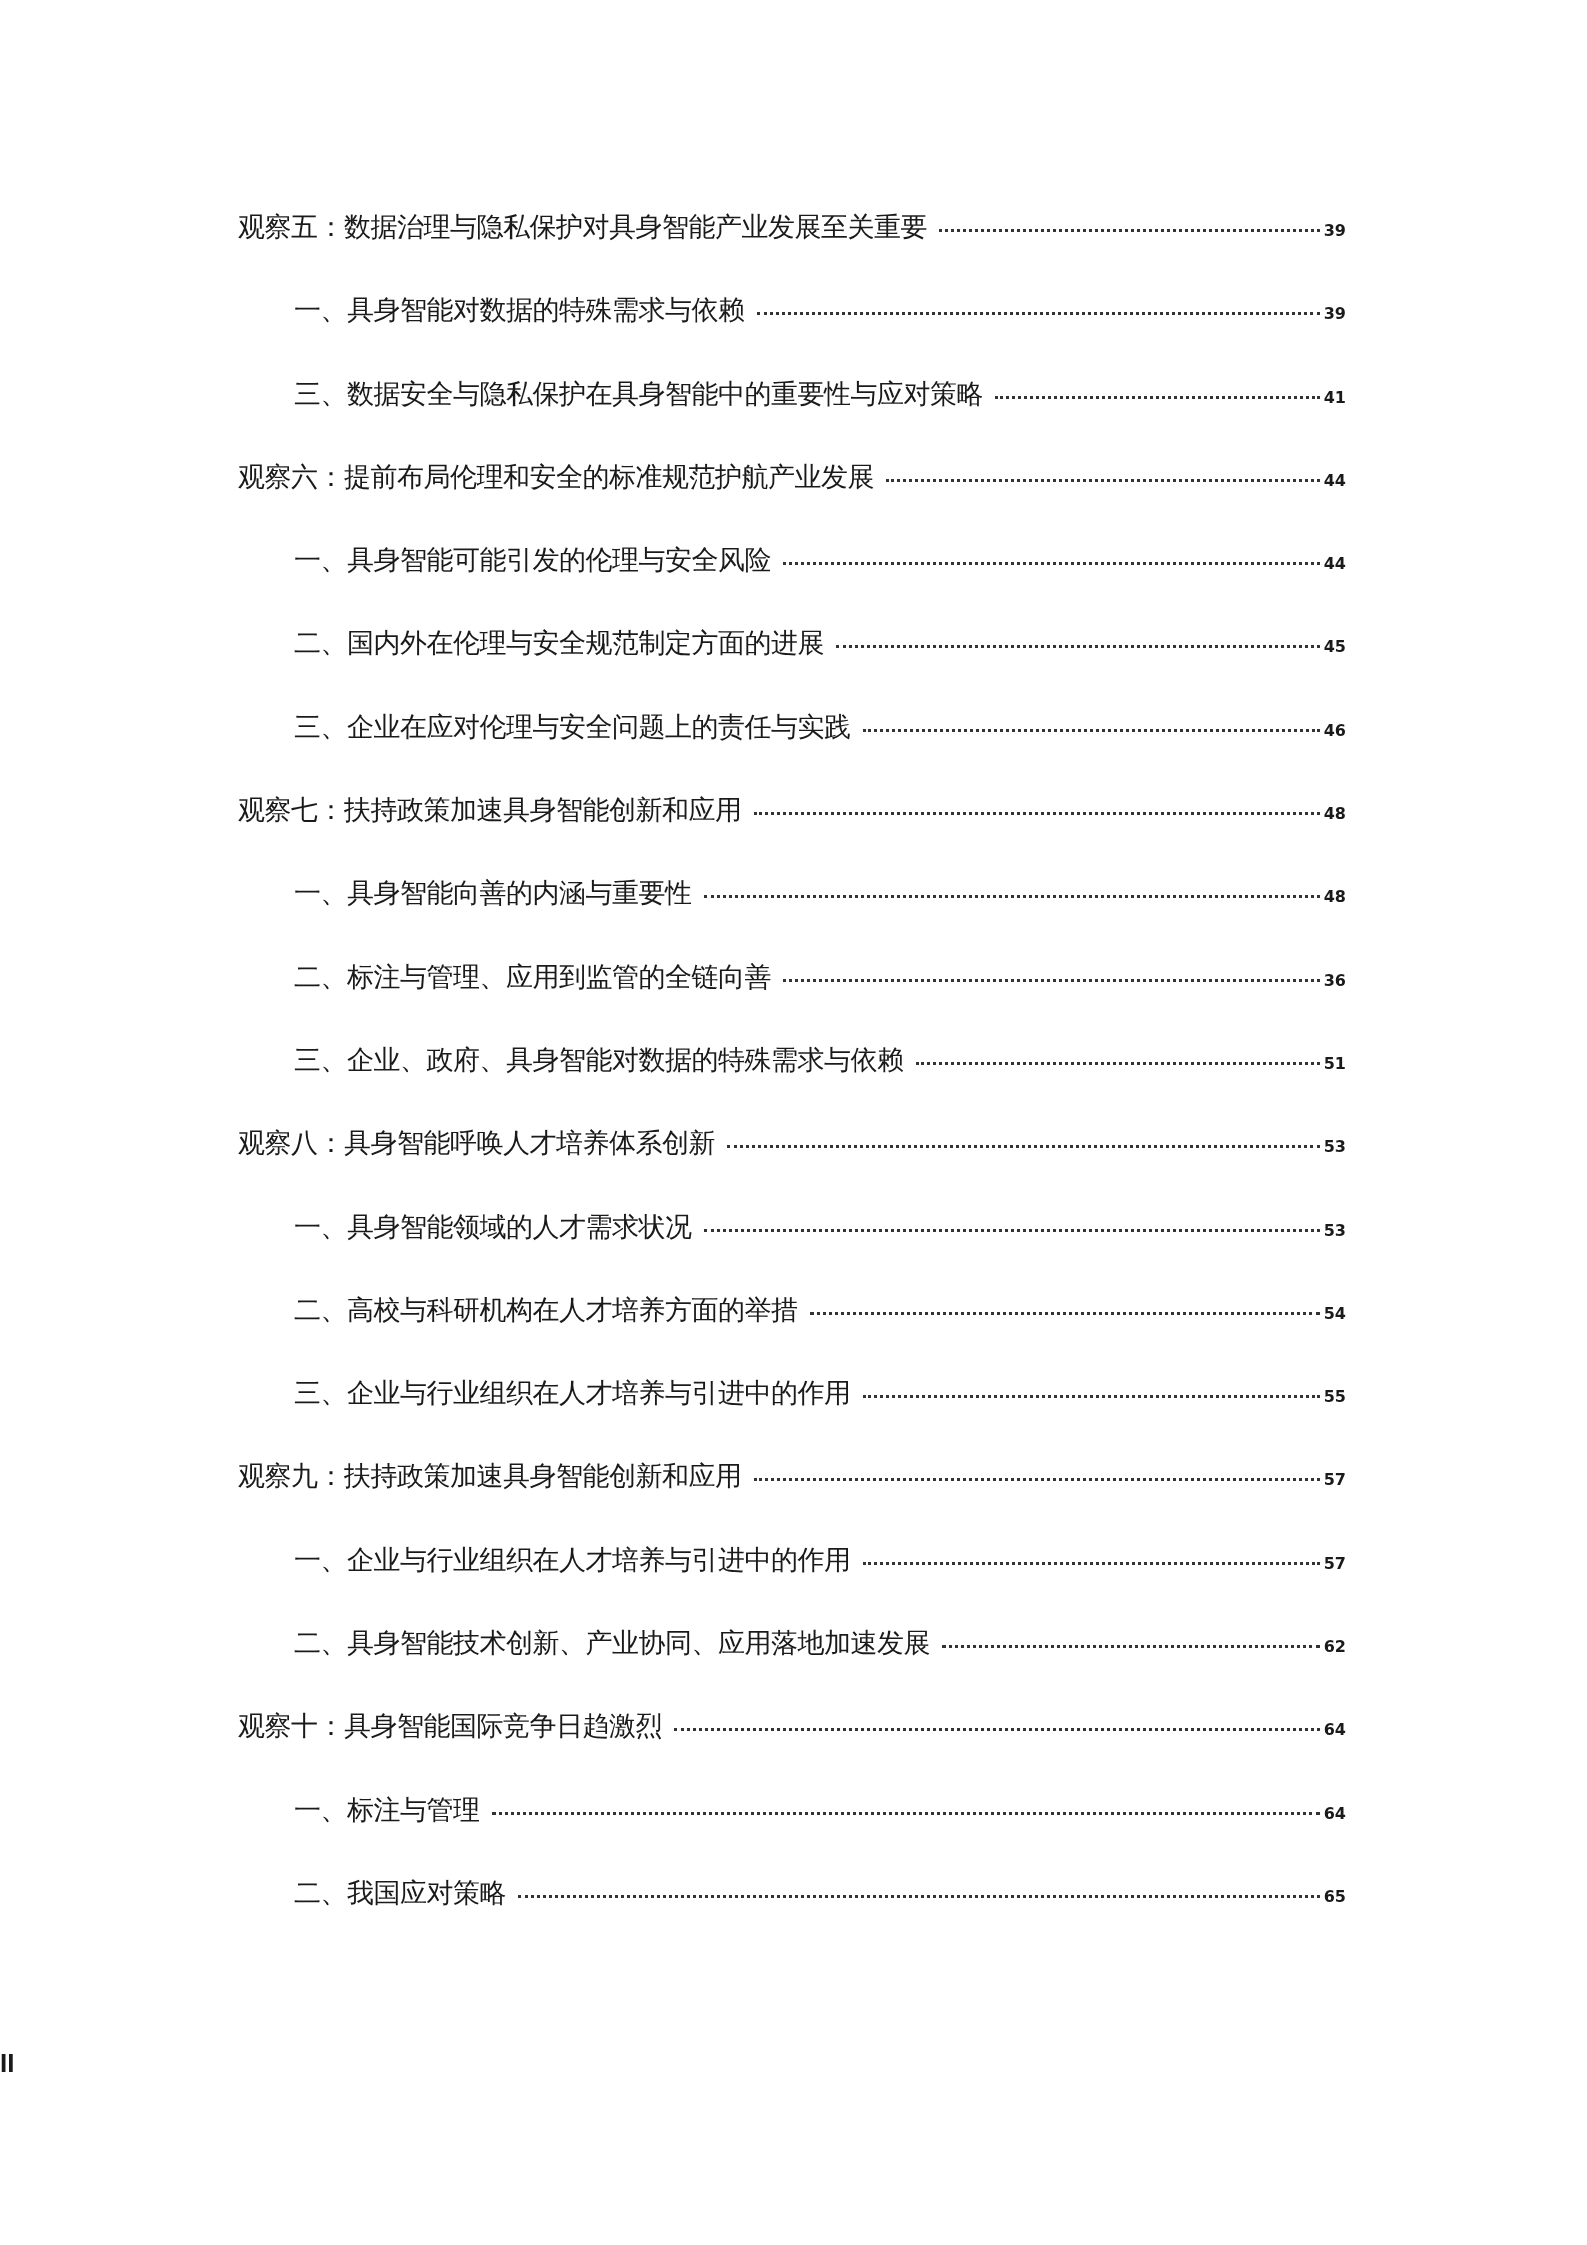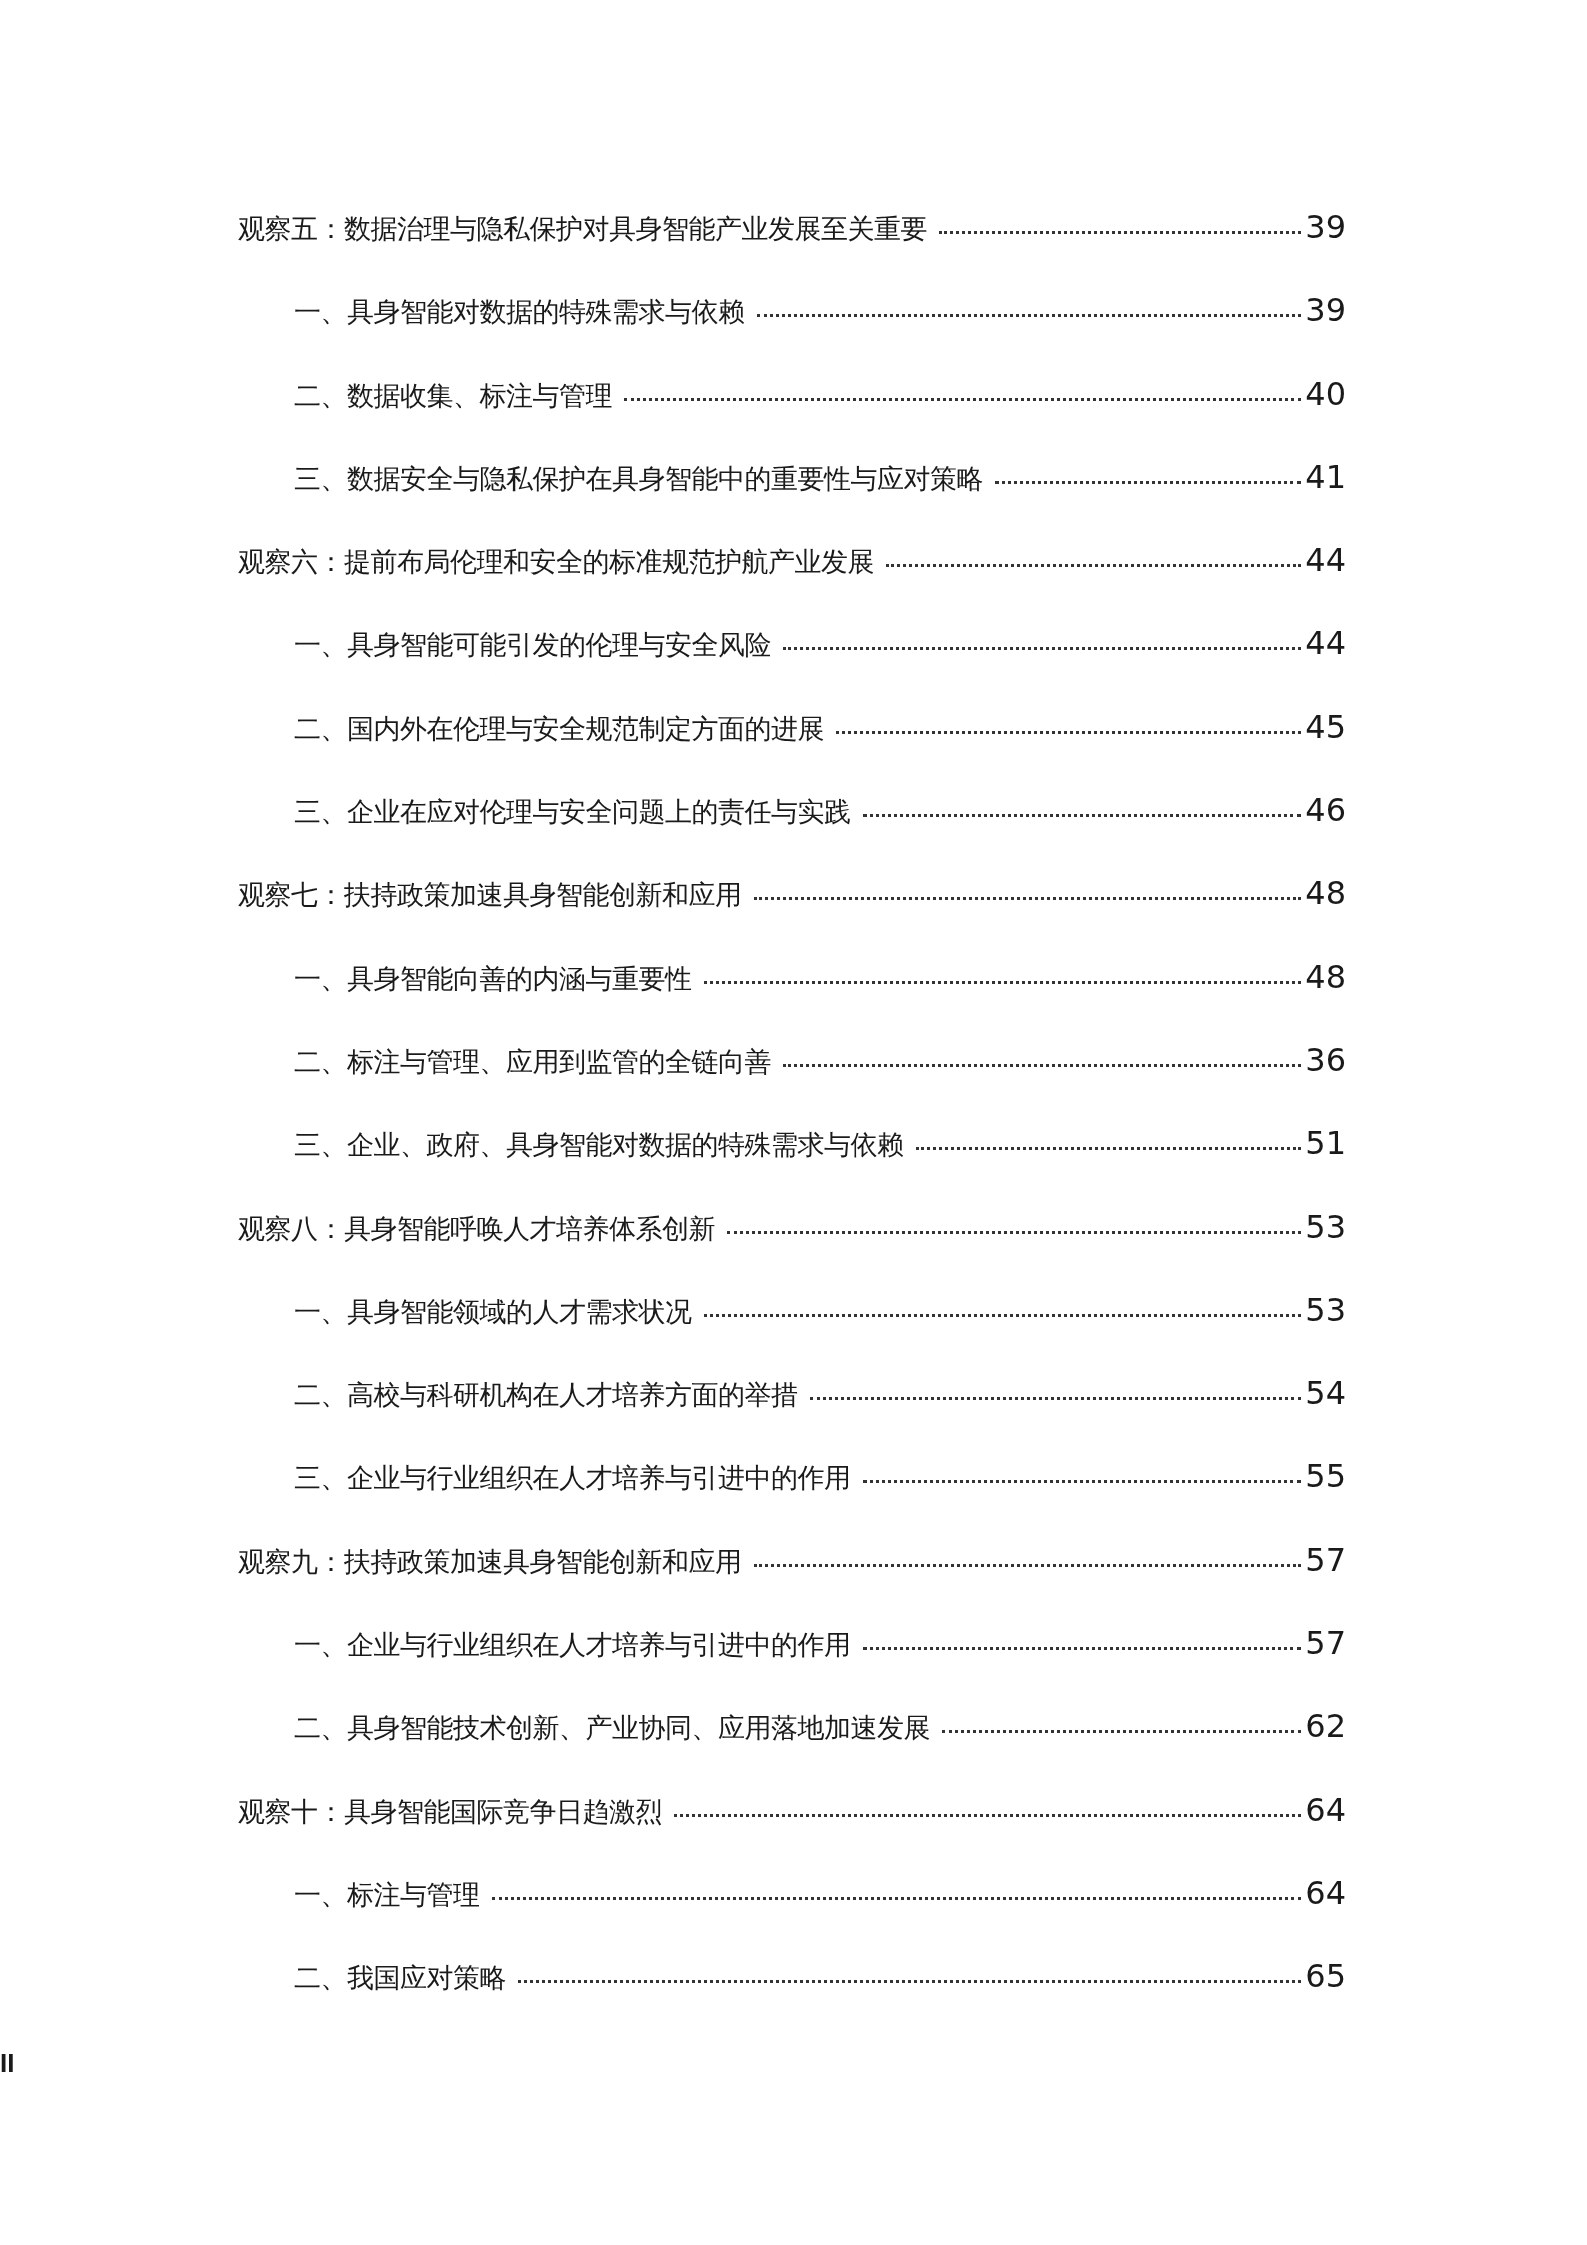--- a/index.html
+++ b/index.html
@@ -4,47 +4,40 @@
 <style>
   html, body { margin: 0; padding: 0; background: #ffffff; }
   body { width: 1587px; height: 2245px; position: relative; overflow: hidden;
          font-family: "DejaVu Sans", "Liberation Sans", sans-serif; color: #1a1a1a; }
   .toc { position: absolute; left: 238px; top: 210px; width: 1108px; }
   .toc-row { position: relative; height: 83.3px; display: flex; align-items: flex-start; }
   .toc-row .inner { display: flex; align-items: baseline; width: 100%; height: 34px; line-height: 34px; }
   .toc-row.sub .inner { padding-left: 56px; box-sizing: border-box; }
   .label { font-size: 27px; white-space: nowrap; letter-spacing: -0.5px; }
   .leader { flex: 1; margin: 0 4px 0 12px; border-bottom: 3px dotted #333; height: 0; position: relative; top: -4px; }
-  .page { font-size: 32px; white-space: nowrap; }
+  .page { font-size: 16px; white-space: nowrap; font-weight: bold; }
   .footer-page { position: absolute; top: 2048px; left: 0; width: 1587px; text-align: left;
                  font-size: 26px; font-weight: bold; font-family: "Liberation Sans", sans-serif; }
 </style>
 </head>
 <body>
 
 <div class="toc">
   <div class="toc-row">
       <div class="inner">
     <span class="label">观察五：数据治理与隐私保护对具身智能产业发展至关重要</span>
     <span class="leader"></span>
     <span class="page">39</span>
       </div>
     </div>
   <div class="toc-row sub">
       <div class="inner">
     <span class="label">一、具身智能对数据的特殊需求与依赖</span>
     <span class="leader"></span>
     <span class="page">39</span>
-      </div>
-    </div>
-  <div class="toc-row sub">
-      <div class="inner">
-    <span class="label">二、数据收集、标注与管理</span>
-    <span class="leader"></span>
-    <span class="page">40</span>
       </div>
     </div>
   <div class="toc-row sub">
       <div class="inner">
     <span class="label">三、数据安全与隐私保护在具身智能中的重要性与应对策略</span>
     <span class="leader"></span>
     <span class="page">41</span>
       </div>
     </div>
   <div class="toc-row">

